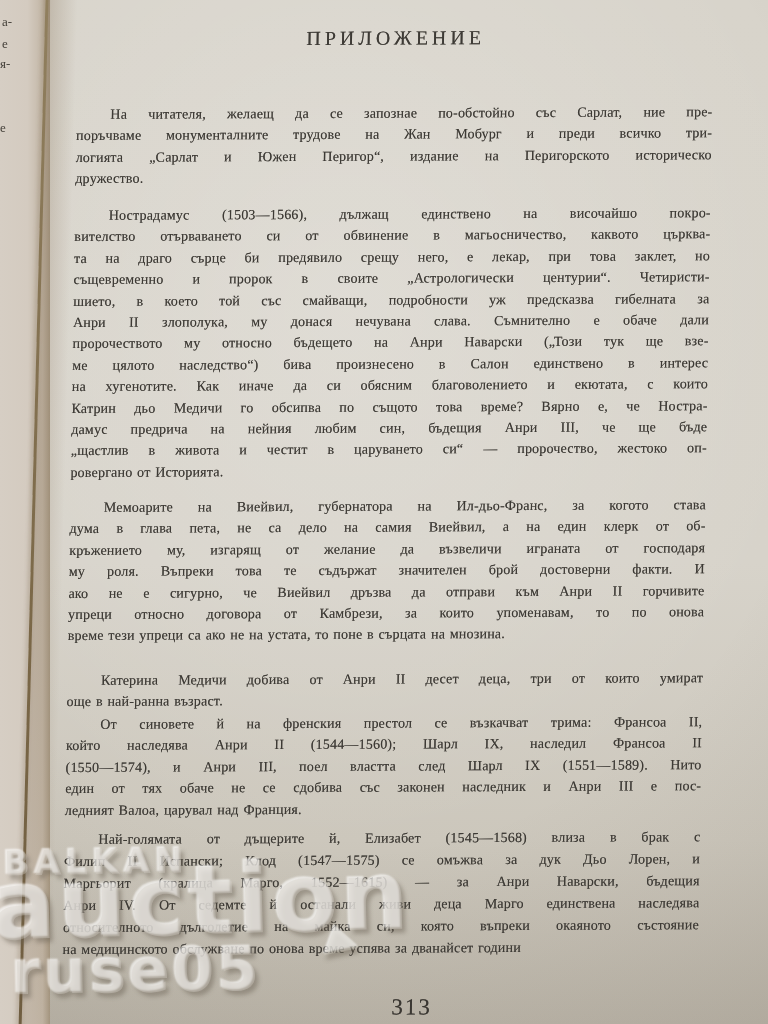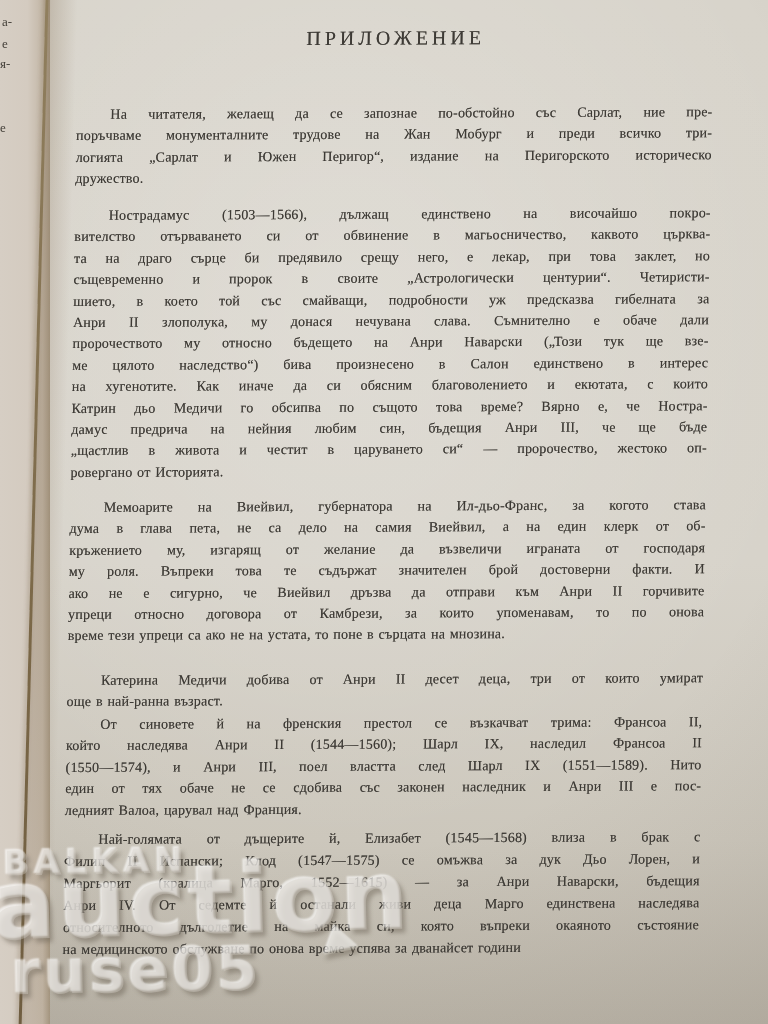--- a/index.html
+++ b/index.html
@@ -142,20 +142,21 @@
         </div>
         <div class="para para-5">
           <div class="line first">Най-голямата от дъщерите й, Елизабет (1545—1568) влиза в брак с</div>
           <div class="line">Филип II Испански; Клод (1547—1575) се омъжва за дук Дьо Лорен, и</div>
           <div class="line">Маргьорит (кралица Марго, 1552—1615) — за Анри Наварски, бъдещия</div>
           <div class="line">Анри IV. От седемте й останали живи деца Марго единствена наследява</div>
           <div class="line">относителното дълголетие на майка си, която въпреки окаяното състояние</div>
           <div class="line last">на медицинското обслужване по онова време успява за дванайсет години</div>
         </div>
       </div>
+    <div class="page-number">313</div>
   </div>
 
   <div class="wm wm-balkan">BALKAN</div>
   <div class="wm wm-auction">auction</div>
   <div class="wm wm-ruse">ruse05</div>
   <div class="wm wm-arrow">▶</div>
 
 </div>
 
 </body></html>

